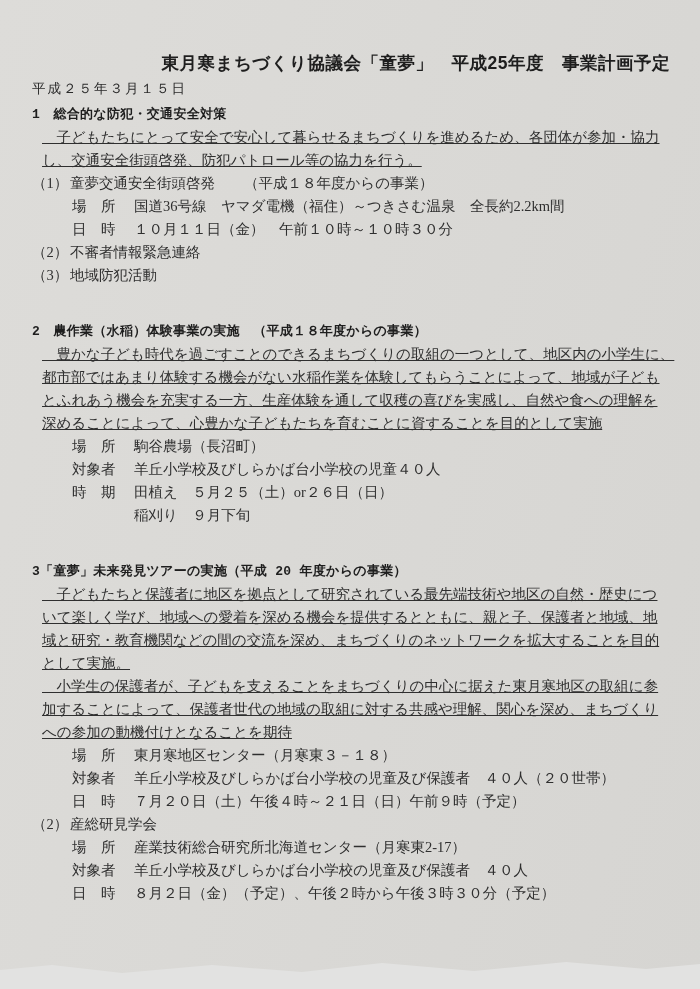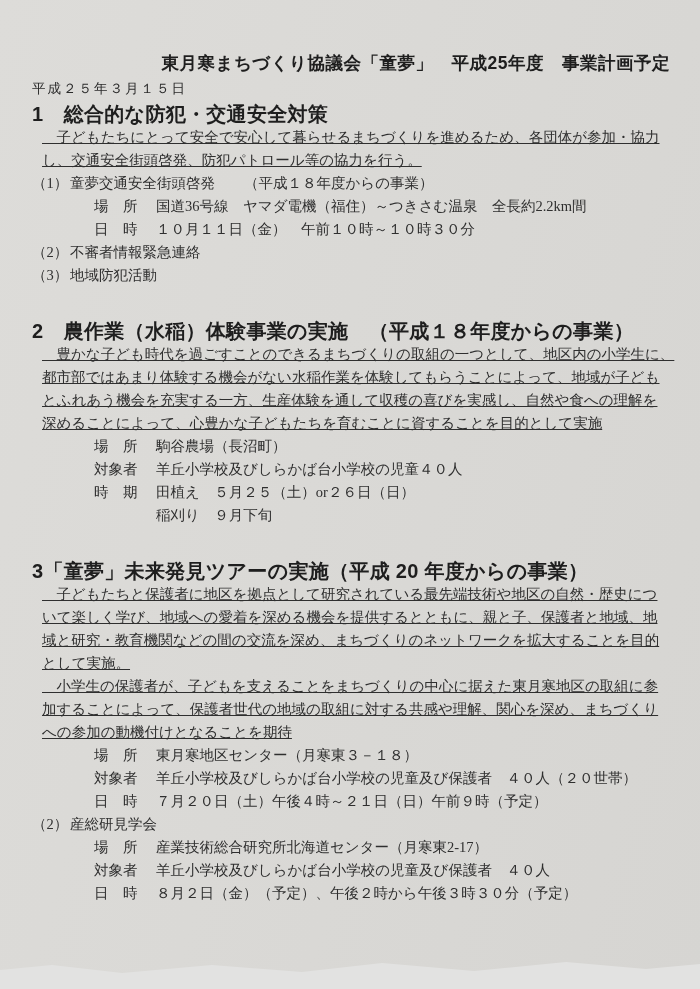--- a/index.html
+++ b/index.html
@@ -30,31 +30,31 @@
     text-align:right;letter-spacing:.5px;color:var(--ink-strong);
     white-space:nowrap;
   }
   .doc-date{
     font-size:13.5px;line-height:18px;margin-top:4px;
     text-align:left;padding-right:13px;letter-spacing:2px;color:#2a2a2a;
   }
   .section{margin-top:33px;}
   .section:first-of-type{margin-top:5px;}
   .sec-h{
-    font-family:Liberation Sans, sans-serif;
-    font-weight:bold;font-size:20px;line-height:23px;
+    font-family:Liberation Mono, monospace;
+    font-weight:bold;font-size:13px;line-height:23px;
     color:var(--ink-strong);white-space:nowrap;letter-spacing:.3px;
   }
   .para{margin:0;}
   .pline{
     margin-left:10px;font-size:14.5px;line-height:23px;white-space:nowrap;text-decoration:underline;
   }
   .item{font-size:14.5px;line-height:23px;white-space:nowrap;}
   .marker{display:inline-block;width:38px;}
-  .detail{margin-left:62px;font-size:14.5px;line-height:23px;white-space:nowrap;}
+  .detail{margin-left:40px;font-size:14.5px;line-height:23px;white-space:nowrap;}
   .dlabel{display:inline-block;width:48px;margin-right:14px;}
 </style>
 </head>
 <body>
 
 <div class="paper">
   <div class="doc-title">東月寒まちづくり協議会「童夢」　平成25年度　事業計画予定</div>
   <div class="doc-date">平成２５年３月１５日</div>
   <main>
       <section class="section">

